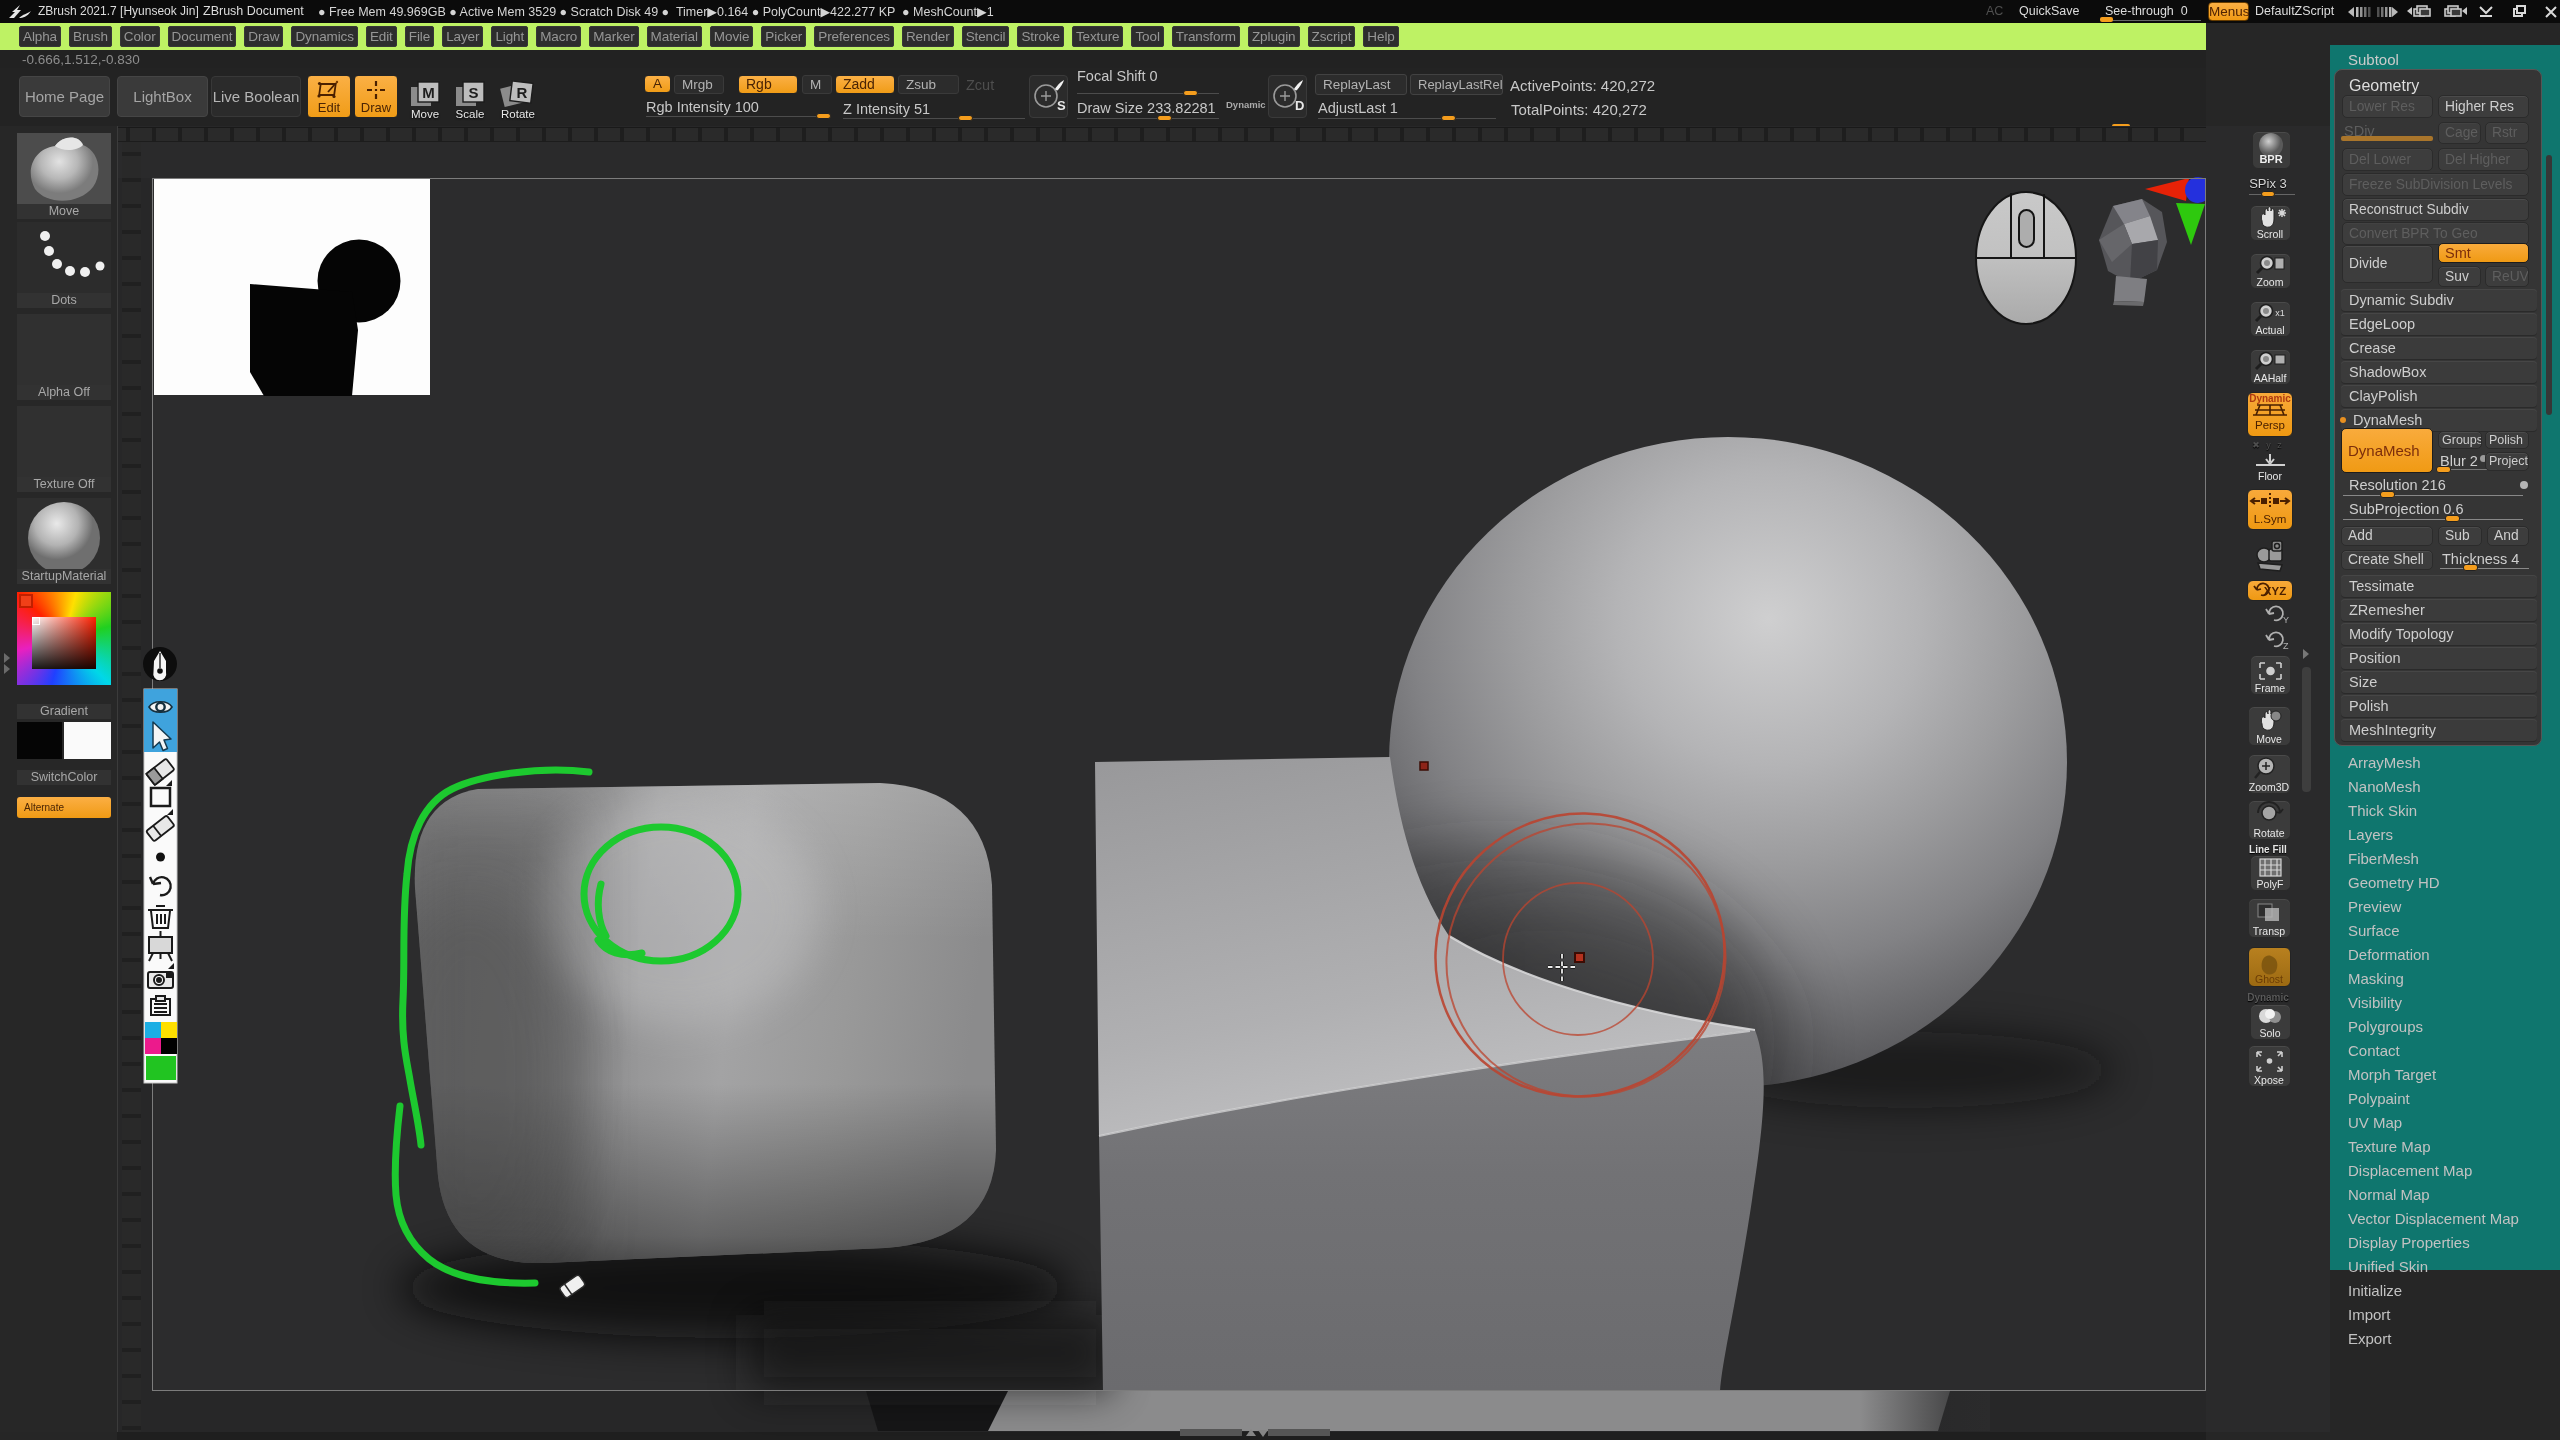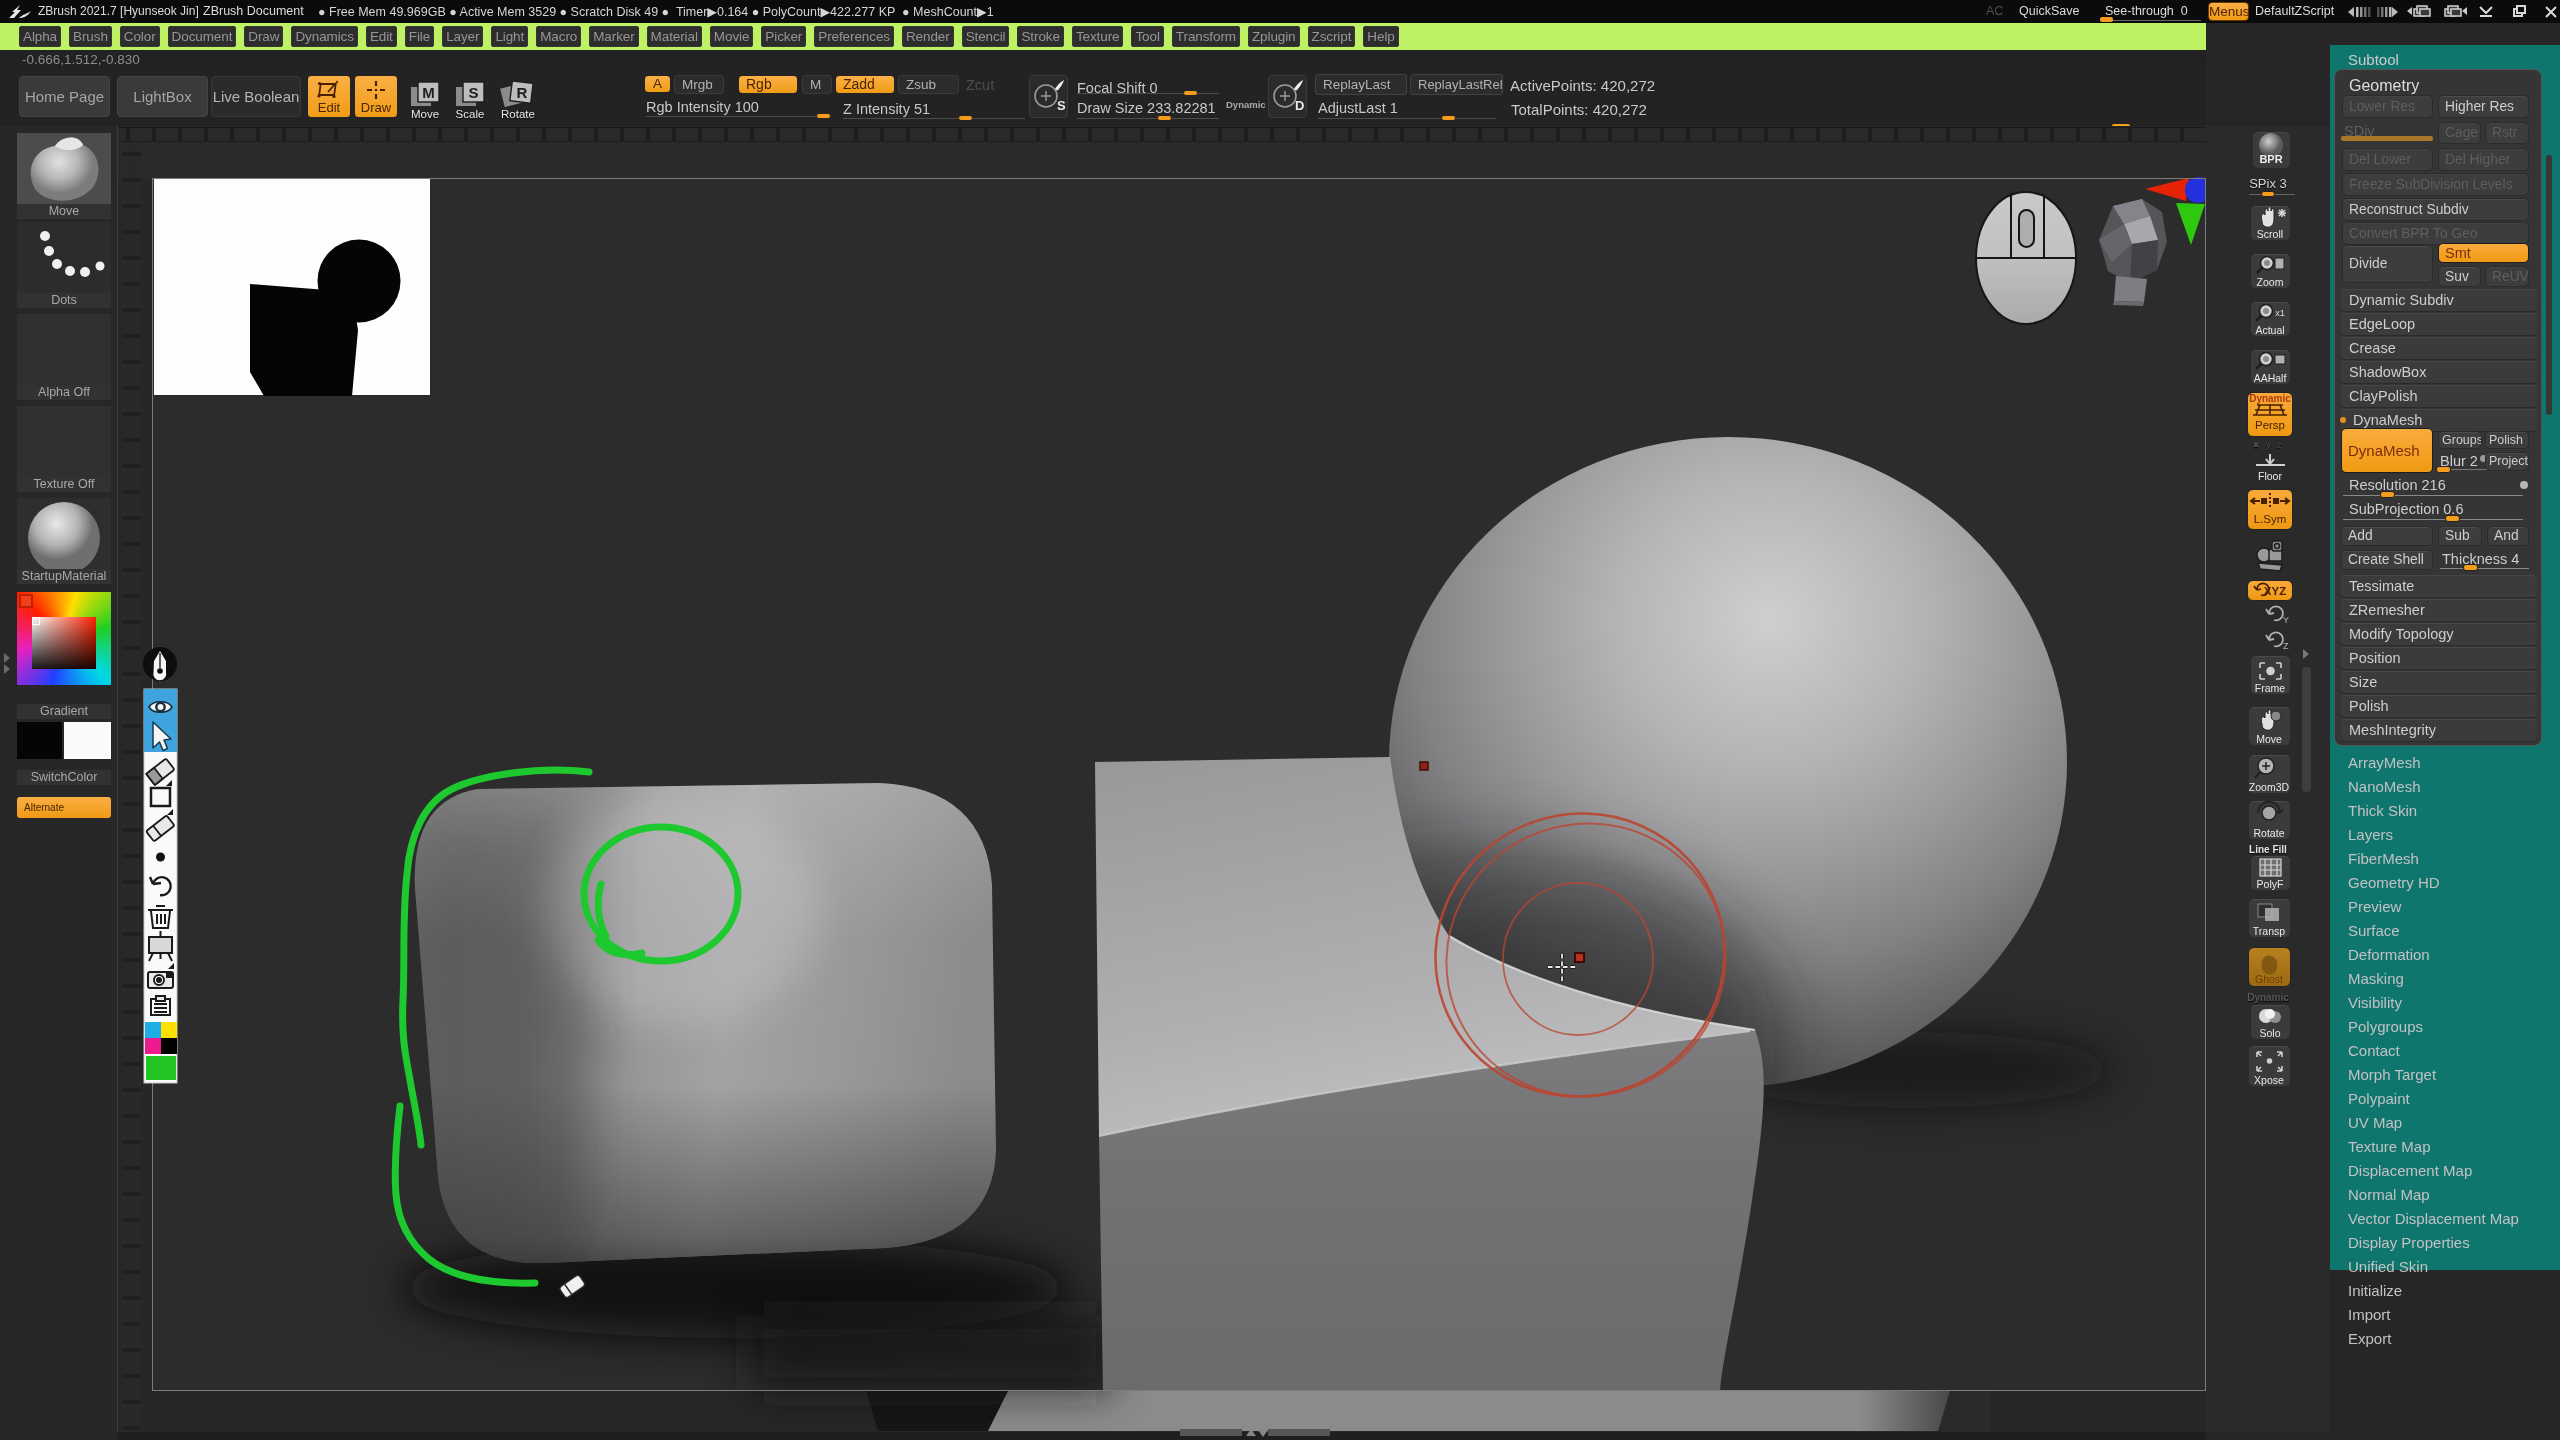--- a/index.html
+++ b/index.html
@@ -170,21 +170,21 @@
 <div class="lbl" style="left:843px;top:33px">Z Intensity 51</div>
 <div class="track" style="left:843px;top:50px;width:182px"></div>
 <div class="handle" style="left:958px;top:47px"></div>
 <div class="abs" style="left:1029px;top:7px;width:39px;height:43px;background:#2b2b2b;border:1px solid #3a3a3a;border-radius:4px"></div>
 <svg class="abs" style="left:1031px;top:9px" width="36" height="39" viewBox="0 0 36 39">
         <circle cx="15" cy="19" r="11" fill="none" stroke="#9a9a9a" stroke-width="1.6"></circle>
         <path d="M15 14 L15 24 M10 19 L20 19" stroke="#9a9a9a" stroke-width="1.4"></path>
         <path d="M24 12 C27 7 31 4 33 3 C32 6 30 10 27 13 C26 14 25 13 24 12 Z" fill="#f2f2f2"></path>
         <text x="26" y="33" font-size="13" font-weight="bold" fill="#e8e8e8" font-family="Liberation Sans">S</text>
       </svg>
-<div class="lbl" style="left:1077px;top:12px">Focal Shift 0</div>
+<div class="lbl" style="left:1077px;top:0">Focal Shift 0</div>
 <div class="track" style="left:1077px;top:25px;width:142px"></div>
 <div class="handle" style="left:1183px;top:22px"></div>
 <div class="lbl" style="left:1077px;top:32px">Draw Size 233.82281</div>
 <div class="track" style="left:1077px;top:50px;width:142px"></div>
 <div class="handle" style="left:1157px;top:47px"></div>
 <div class="lbl" style="left:1226px;top:31px;font-size:9.5px;font-weight:bold;color:#aaaaaa">Dynamic</div>
 <div class="abs" style="left:1268px;top:7px;width:39px;height:43px;background:#2b2b2b;border:1px solid #3a3a3a;border-radius:4px"></div>
 <svg class="abs" style="left:1270px;top:9px" width="36" height="39" viewBox="0 0 36 39">
         <circle cx="15" cy="19" r="11" fill="none" stroke="#9a9a9a" stroke-width="1.6"></circle>
         <path d="M15 14 L15 24 M10 19 L20 19" stroke="#9a9a9a" stroke-width="1.4"></path>

